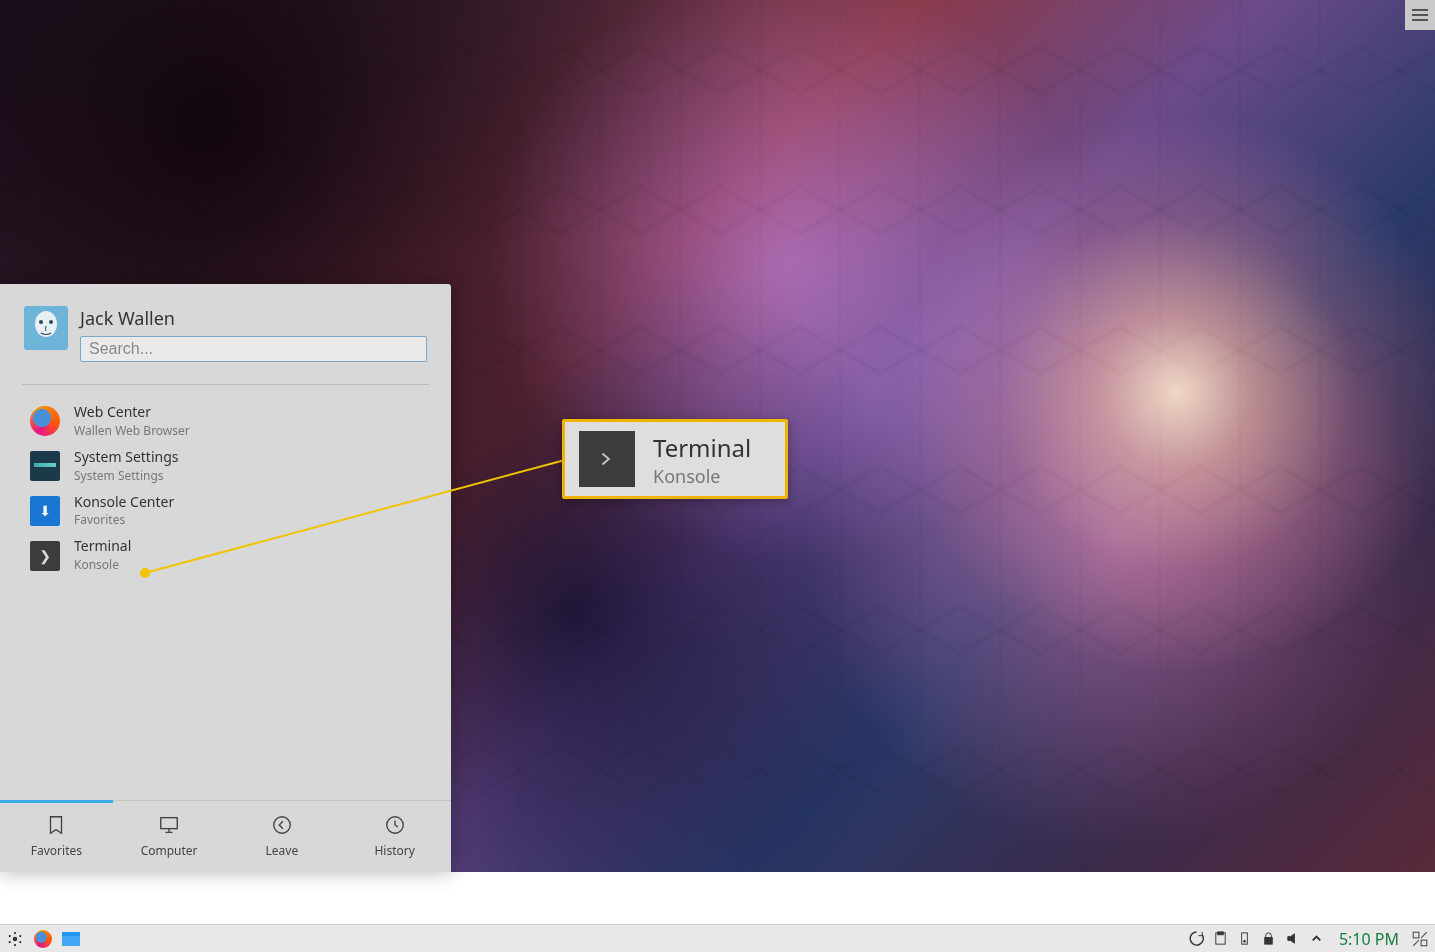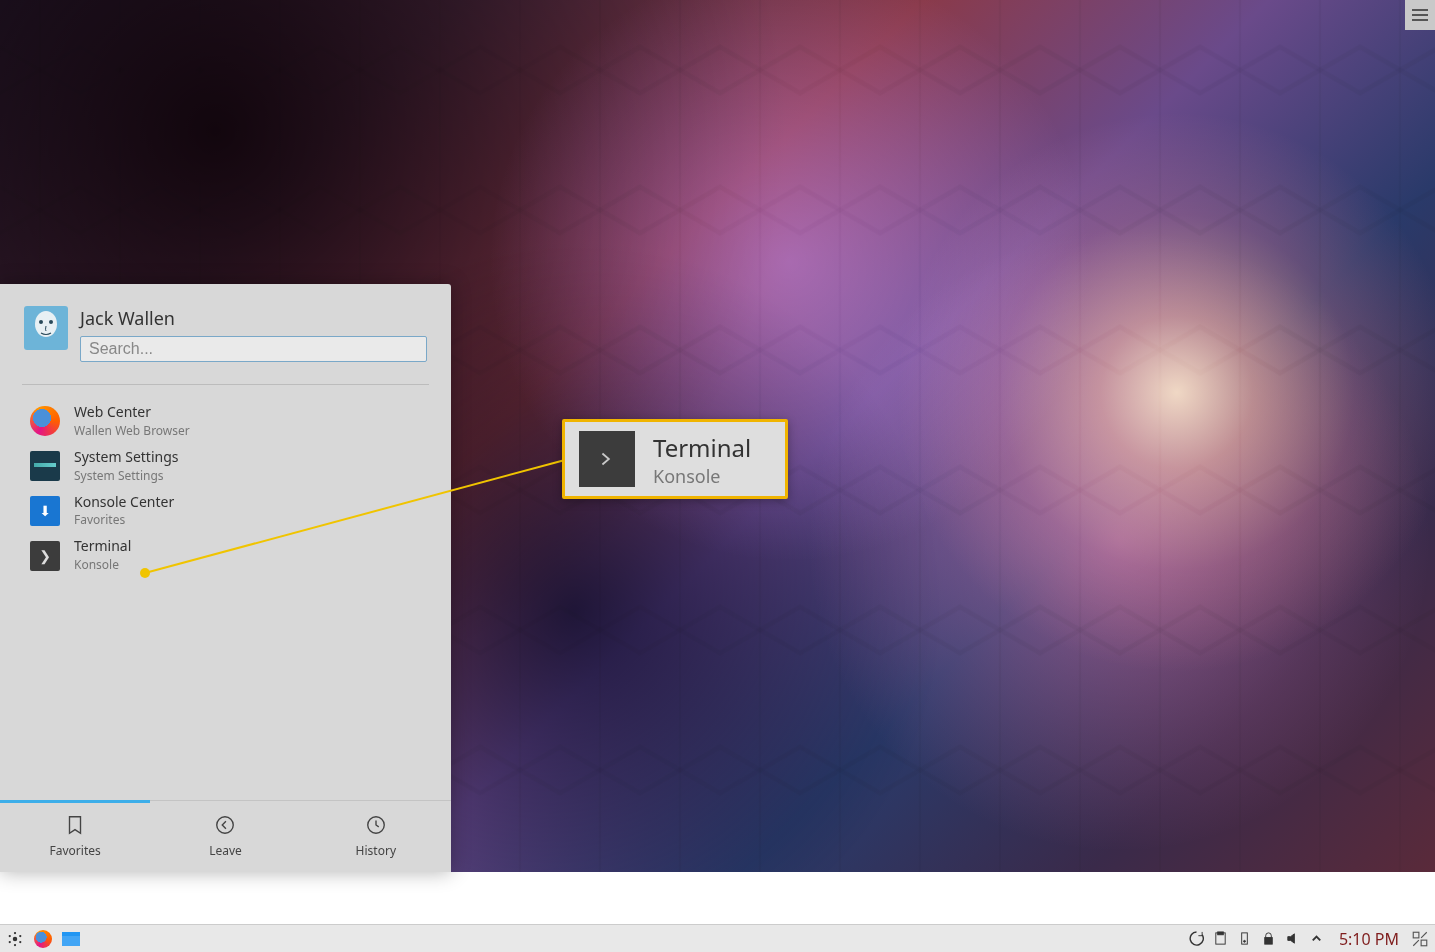--- a/index.html
+++ b/index.html
@@ -105,21 +105,21 @@
     border-top:1px solid #ccc;
   }
   .task-left { display:flex; align-items:center; gap:2px; padding-left:2px; }
   .task-btn { width:26px; height:24px; display:flex; align-items:center; justify-content:center; cursor:pointer; }
   .start-icon svg{width:18px;height:18px;}
   .ff-small{width:18px;height:18px;border-radius:50%;background: radial-gradient(circle at 40% 40%, #4a90d9 35%, transparent 36%), conic-gradient(from -30deg,#ff9500,#ff5e00,#e31587,#ff9500);}
   .folder-small{width:18px;height:14px;background:linear-gradient(180deg,#2196f3 0 30%,#42a5f5 30%);}
   .task-right { margin-left:auto; display:flex; align-items:center; gap:4px; padding-right:6px; }
   .tray-icon { width:20px; height:20px; display:flex; align-items:center; justify-content:center; cursor:pointer; }
   .tray-icon svg{width:15px;height:15px;fill:#333;stroke:#333;}
-  .clock { font-size:16px; color:#7f1d1d; padding:0 8px; cursor:pointer; }
+  .clock { font-size:16px; color:#15803d; padding:0 8px; cursor:pointer; }
   .show-desk { width:18px; height:20px; display:flex;align-items:center;justify-content:center;cursor:pointer;}
 </style>
 </head>
 <body>
 
 <div class="desktop"></div>
 <div class="hex-overlay"></div>
 
 <div class="hamburger">
   <svg viewBox="0 0 16 16">
@@ -180,20 +180,27 @@
 
   <div class="launcher-tabs">
     <div class="tab active">
       <svg viewBox="0 0 24 24">
           <path d="M6 3h12v18l-6-4-6 4z"></path>
         </svg>
       <span>Favorites</span>
     </div>
     <div class="tab">
       <svg viewBox="0 0 24 24">
+          <rect x="3" y="4" width="18" height="12"></rect>
+          <path d="M8 20h8M12 16v4"></path>
+        </svg>
+      <span>Computer</span>
+    </div>
+    <div class="tab">
+      <svg viewBox="0 0 24 24">
           <circle cx="12" cy="12" r="9"></circle>
           <path d="M13 8l-4 4 4 4"></path>
         </svg>
       <span>Leave</span>
     </div>
     <div class="tab">
       <svg viewBox="0 0 24 24">
           <circle cx="12" cy="12" r="9"></circle>
           <path d="M12 7v5l3 2"></path>
         </svg>

